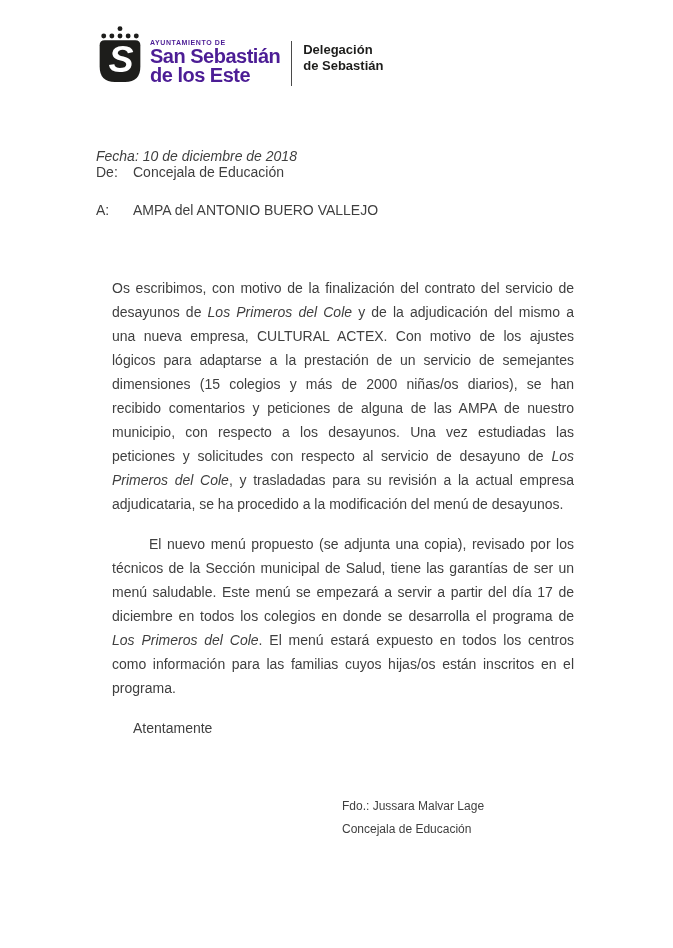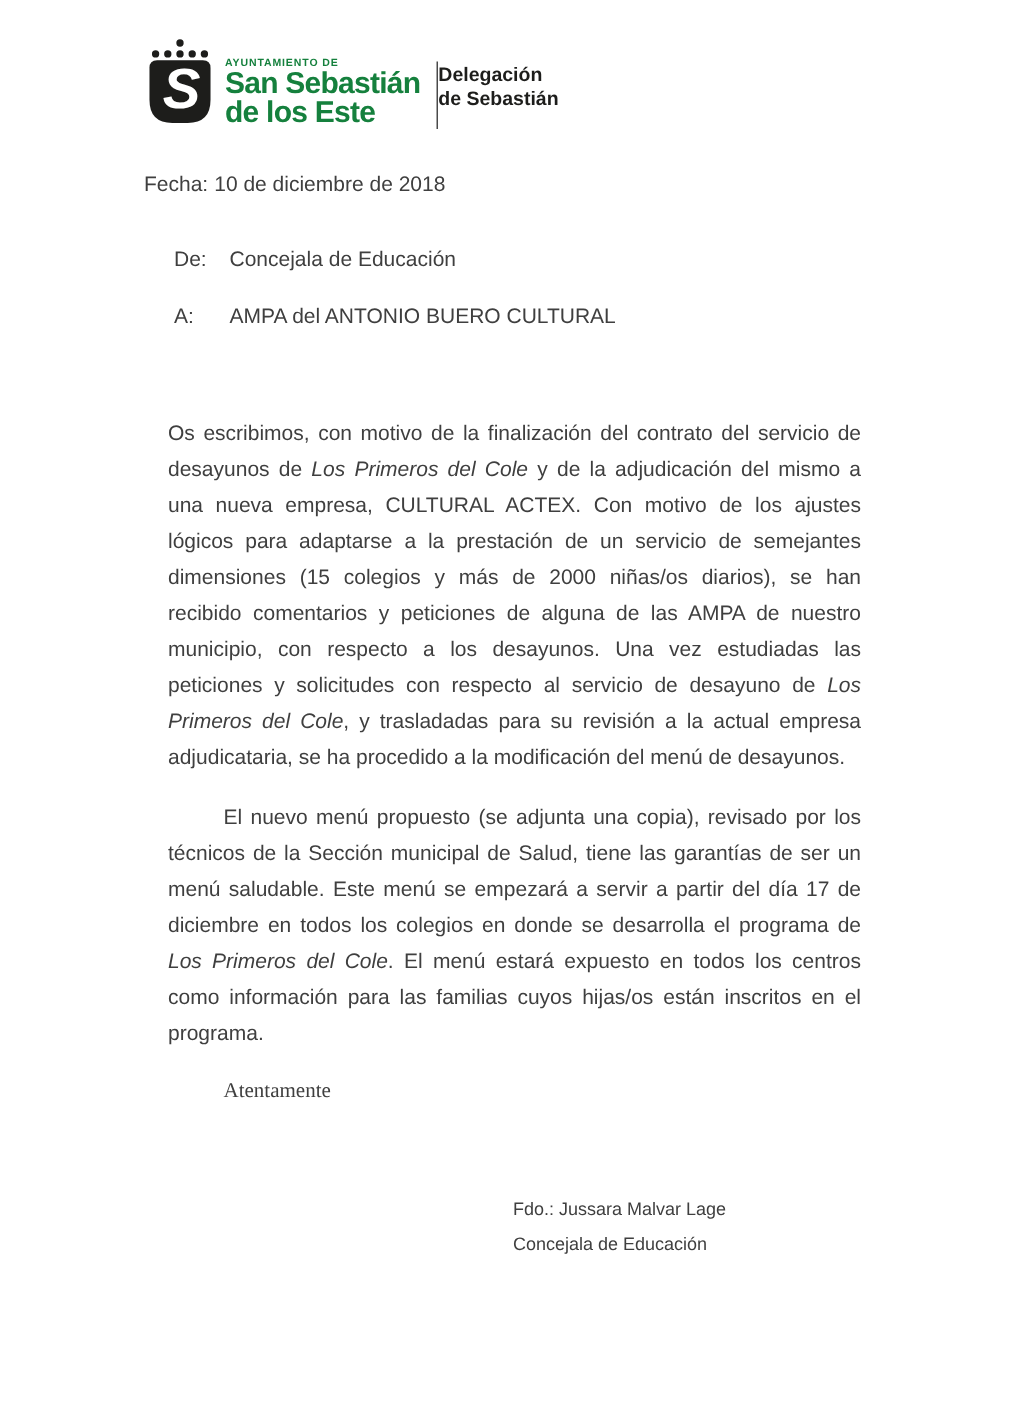--- a/index.html
+++ b/index.html
@@ -4,41 +4,41 @@
 <style>
   html,body{margin:0;padding:0;background:#ffffff;}
   .page{
     position:relative;width:673px;height:948px;background:#ffffff;
     color:#3f3f3f;font-family:"Liberation Sans","DejaVu Sans",sans-serif;
     overflow:hidden;
   }
   
   .letterhead{position:absolute;top:26px;left:99px;display:flex;align-items:flex-start;}
   .crest svg{width:42px;height:58px;display:block;}
-  .org{margin-left:9px;padding-top:13px;color:#15803d;}
+  .org{margin-left:9px;padding-top:13px;color:#4c1d95;}
   .org-small{font-size:7px;font-weight:bold;letter-spacing:.6px;margin-bottom:1px;}
   .org-city{font-size:20px;font-weight:bold;line-height:19px;letter-spacing:-.5px;}
   .lh-divider{width:1px;height:45px;background:#4a4a4a;margin-left:11px;margin-top:15px;}
-  .dept{padding-top:16px;font-size:13px;font-weight:bold;line-height:16px;color:#1d1d1b;}
+  .dept{margin-left:11px;padding-top:16px;font-size:13px;font-weight:bold;line-height:16px;color:#1d1d1b;}
   
-  .meta-fecha{position:absolute;left:96px;top:114px;font-size:14px;}
+  .meta-fecha{position:absolute;left:96px;top:148px;font-size:14px;font-style:italic;}
   .meta-fecha .val{margin-left:4px;}
   .meta-row{position:absolute;left:96px;display:flex;font-size:14px;line-height:18px;}
   .meta-de{top:163px;}
   .meta-a{top:201px;}
-  .meta-label{width:37px;flex:0 0 37px;margin-left:20px;}
+  .meta-label{width:37px;flex:0 0 37px;}
   
   .letter-body{
     position:absolute;left:96px;top:260px;width:494px;
     font-size:14px;line-height:24px;text-align:justify;
   }
   .para{margin:16px;}
   .indent{text-indent:37px;}
   .it{font-style:italic;}
-  .closing{margin:16px;text-indent:37px;font-family:Liberation Serif, serif;}
+  .closing{margin:0;text-indent:37px;}
   
   .signature{position:absolute;left:342px;top:795px;font-size:12px;line-height:23px;}
 </style>
 </head>
 <body>
 
 <div class="page">
 
   <header class="letterhead">
     <div class="crest">
@@ -73,21 +73,21 @@
 
   <div class="meta-row meta-de">
     <div class="meta-label">De:</div>
     <div>
       <div>Concejala de Educación</div>
     </div>
   </div>
 
   <div class="meta-row meta-a">
     <div class="meta-label">A:</div>
-    <div>AMPA del ANTONIO BUERO CULTURAL</div>
+    <div>AMPA del ANTONIO BUERO VALLEJO</div>
   </div>
 
   <div class="letter-body">
     <p class="para"><span>Os escribimos, con motivo de la finalización del contrato del servicio de desayunos de </span><span class="it">Los Primeros del Cole</span><span> y de la adjudicación del mismo a una nueva empresa, CULTURAL ACTEX. Con motivo de los ajustes lógicos para adaptarse a la prestación de un servicio de semejantes dimensiones (15 colegios y más de 2000 niñas/os diarios), se han recibido comentarios y peticiones de alguna de las AMPA de nuestro municipio, con respecto a los desayunos. Una vez estudiadas las peticiones y solicitudes con respecto al servicio de desayuno de </span><span class="it">Los Primeros del Cole</span><span>, y trasladadas para su revisión a la actual empresa adjudicataria, se ha procedido a la modificación del menú de desayunos.</span></p>
     <p class="para indent"><span>El nuevo menú propuesto (se adjunta una copia), revisado por los técnicos de la Sección municipal de Salud, tiene las garantías de ser un menú saludable. Este menú se empezará a servir a partir del día 17 de diciembre en todos los colegios en donde se desarrolla el programa de </span><span class="it">Los Primeros del Cole</span><span>. El menú estará expuesto en todos los centros como información para las familias cuyos hijas/os están inscritos en el programa.</span></p>
     <p class="closing">Atentamente</p>
   </div>
 
   <div class="signature">
     <div>Fdo.: Jussara Malvar Lage</div>

